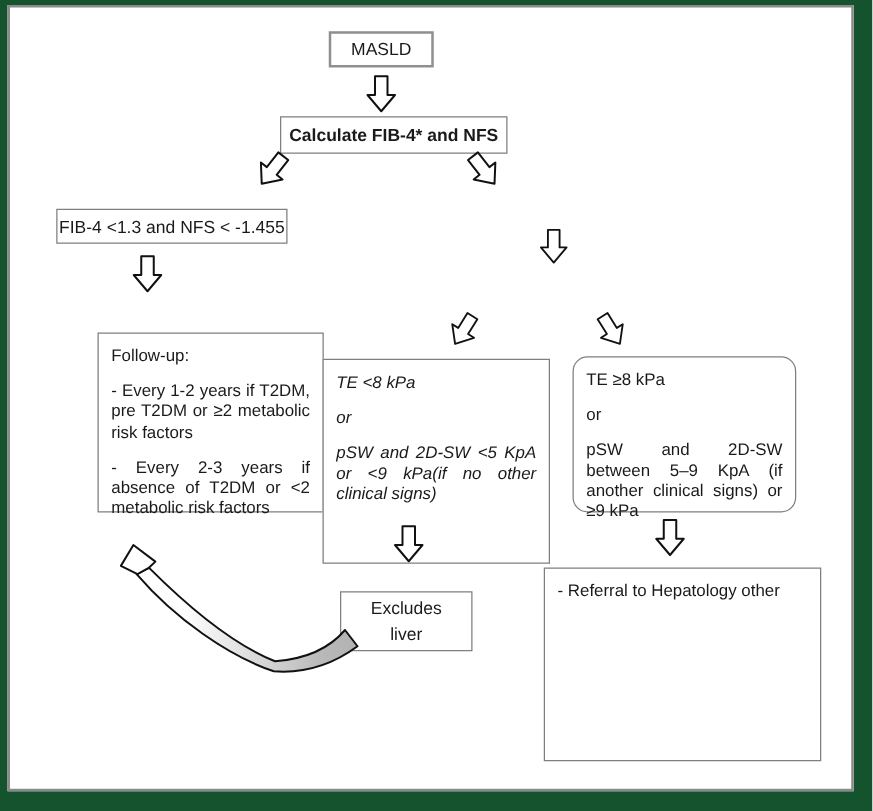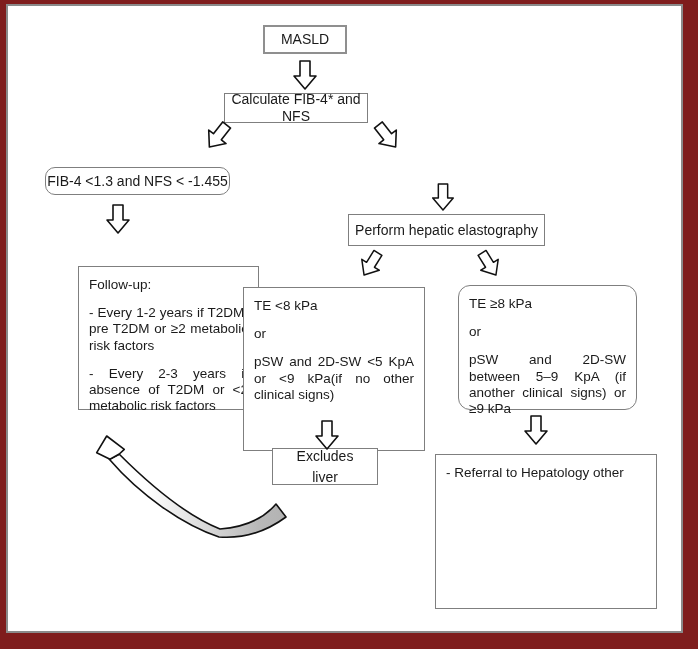--- a/index.html
+++ b/index.html
@@ -1,19 +1,19 @@
 <!DOCTYPE html>
 <html><head>
 <meta charset="utf-8">
 <style>
   html,body{margin:0;padding:0;background:#ffffff;}
   #canvas{
     position:relative;
     width:698px;height:649px;
-    background:#7f1d1d;
+    background:#14532d;
     font-family:"Liberation Sans","DejaVu Sans",sans-serif;
     color:#1a1a1a;
     overflow:hidden;
   }
   .frame{
     position:absolute;left:6px;top:4px;width:673px;height:625px;
     border:2px solid #8a8a8a;
     background:#ffffff;
   }
   .node{
@@ -31,28 +31,28 @@
     font-size:13.5px;
     padding:6px 10px;
     text-align:justify;
   }
   .node.textbox p{margin:4px 0 12px 0;}
   .node.textbox p:last-child{margin-bottom:0;}
   .arrow{position:absolute;}
   .arrow svg{display:block;overflow:visible;}
   
   #masld{left:263px;top:25px;width:84px;height:29px;border-width:2px;border-color:#8f8f8f;}
-  #calc{left:224px;top:93px;width:144px;height:30px;}
-  #fib4low{left:45px;top:167px;width:185px;height:28px;border-radius:10px;}
+  #calc{left:224px;top:93px;width:182px;height:30px;font-weight:bold;}
+  #fib4low{left:45px;top:167px;width:185px;height:28px;}
   #fib4high{left:352px;top:156px;width:181px;height:27px;}
   #elasto{left:348px;top:214px;width:197px;height:32px;}
   #followup{left:34px;top:266px;width:181px;height:144px;margin-left:44px;}
-  #telow{left:243px;top:287px;width:182px;height:164px;}
+  #telow{left:258px;top:287px;width:182px;height:164px;font-style:italic;}
   #tehigh{left:458px;top:285px;width:179px;height:125px;border-radius:12px;}
-  #excludes{left:272px;top:448px;width:106px;height:37px;line-height:1.5;}
+  #excludes{left:272px;top:473px;width:106px;height:48px;line-height:1.5;}
   #referral{left:435px;top:454px;width:222px;height:155px;}
   
   #a-masld-calc{left:292px;top:60px;}
   #a-calc-left{left:205px;top:121px;transform:rotate(38deg);}
   #a-calc-right{left:374px;top:121px;transform:rotate(-38deg);}
   #a-low-followup{left:105px;top:204px;}
   #a-high-elasto{left:430px;top:183px;}
   #a-elasto-telow{left:359px;top:250px;transform:rotate(32deg);}
   #a-elasto-tehigh{left:477px;top:250px;transform:rotate(-32deg);}
   #a-telow-excludes{left:314px;top:420px;}
@@ -71,23 +71,20 @@
 
   <div class="node center" id="calc">
     <span>Calculate FIB-4* and NFS</span>
   </div>
 
   <div class="node center" id="fib4low">
     <span>FIB-4 &lt;1.3 and NFS &lt; -1.455</span>
   </div>
 
 
-  <div class="node center" id="elasto">
-    <span>Perform hepatic elastography</span>
-  </div>
 
   <div class="node textbox" id="followup">
     <p style="text-align:left;">Follow-up:</p>
     <p>- Every 1-2 years if T2DM, pre T2DM or ≥2 metabolic risk factors</p>
     <p>- Every 2-3 years if absence of T2DM or &lt;2 metabolic risk factors</p>
   </div>
 
   <div class="node textbox" id="telow">
     <p style="text-align:left;">TE &lt;8 kPa</p>
     <p style="text-align:left;">or</p>

